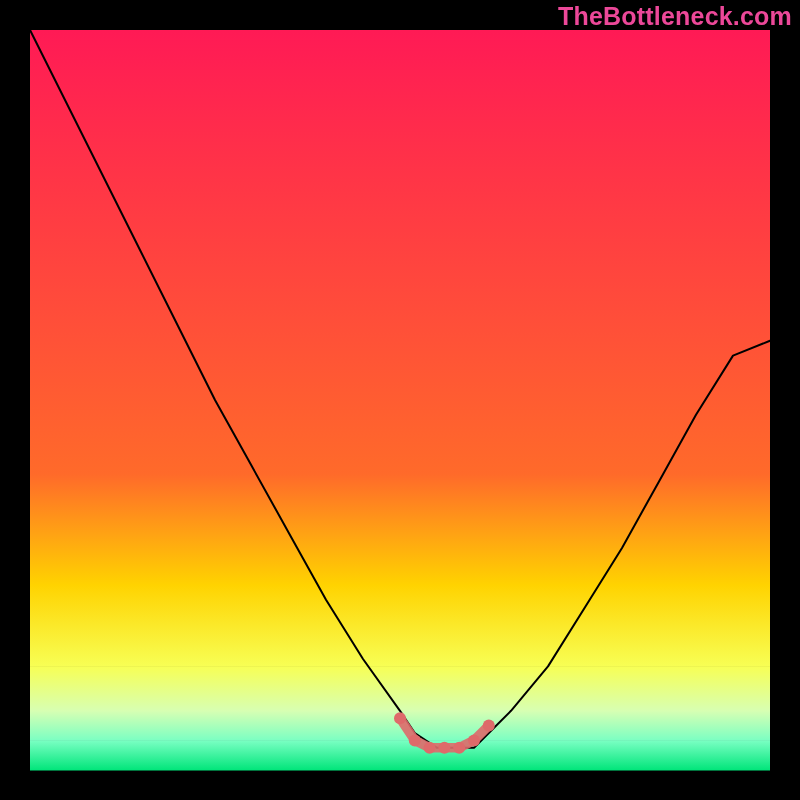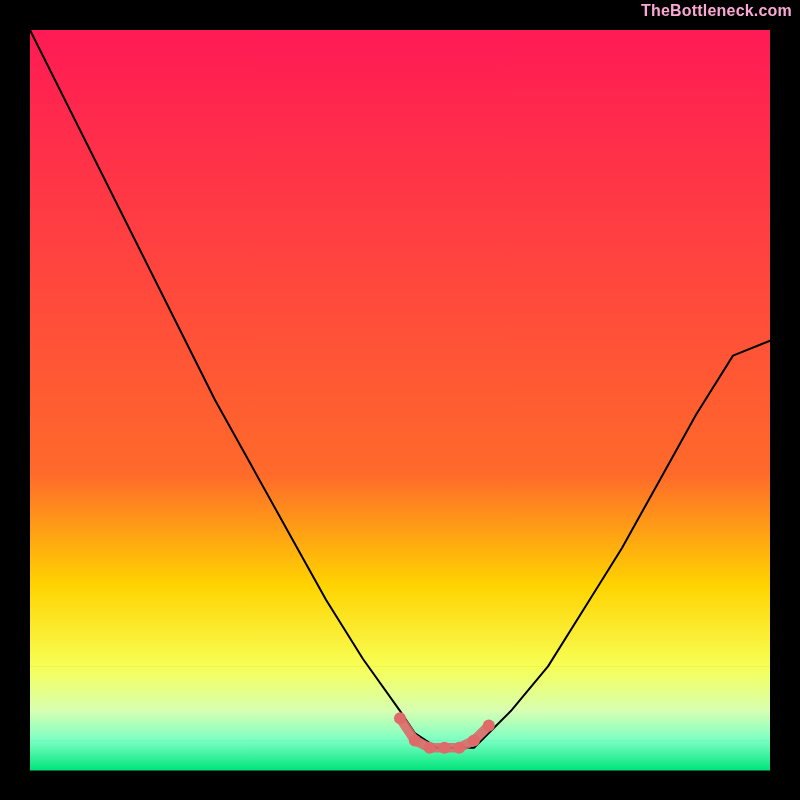--- a/index.html
+++ b/index.html
@@ -13,22 +13,22 @@
   }
   .container {
     position: relative;
     width: 800px;
     height: 800px;
   }
   .watermark {
     position: absolute;
     top: 2px;
     right: 8px;
-    color: #f9a8d4;
-    font-size: 16px;
+    color: #ec4899;
+    font-size: 25px;
     font-weight: 600;
     letter-spacing: 0.2px;
     z-index: 5;
   }
   svg {
     position: absolute;
     top: 0;
     left: 0;
   }
 </style>

